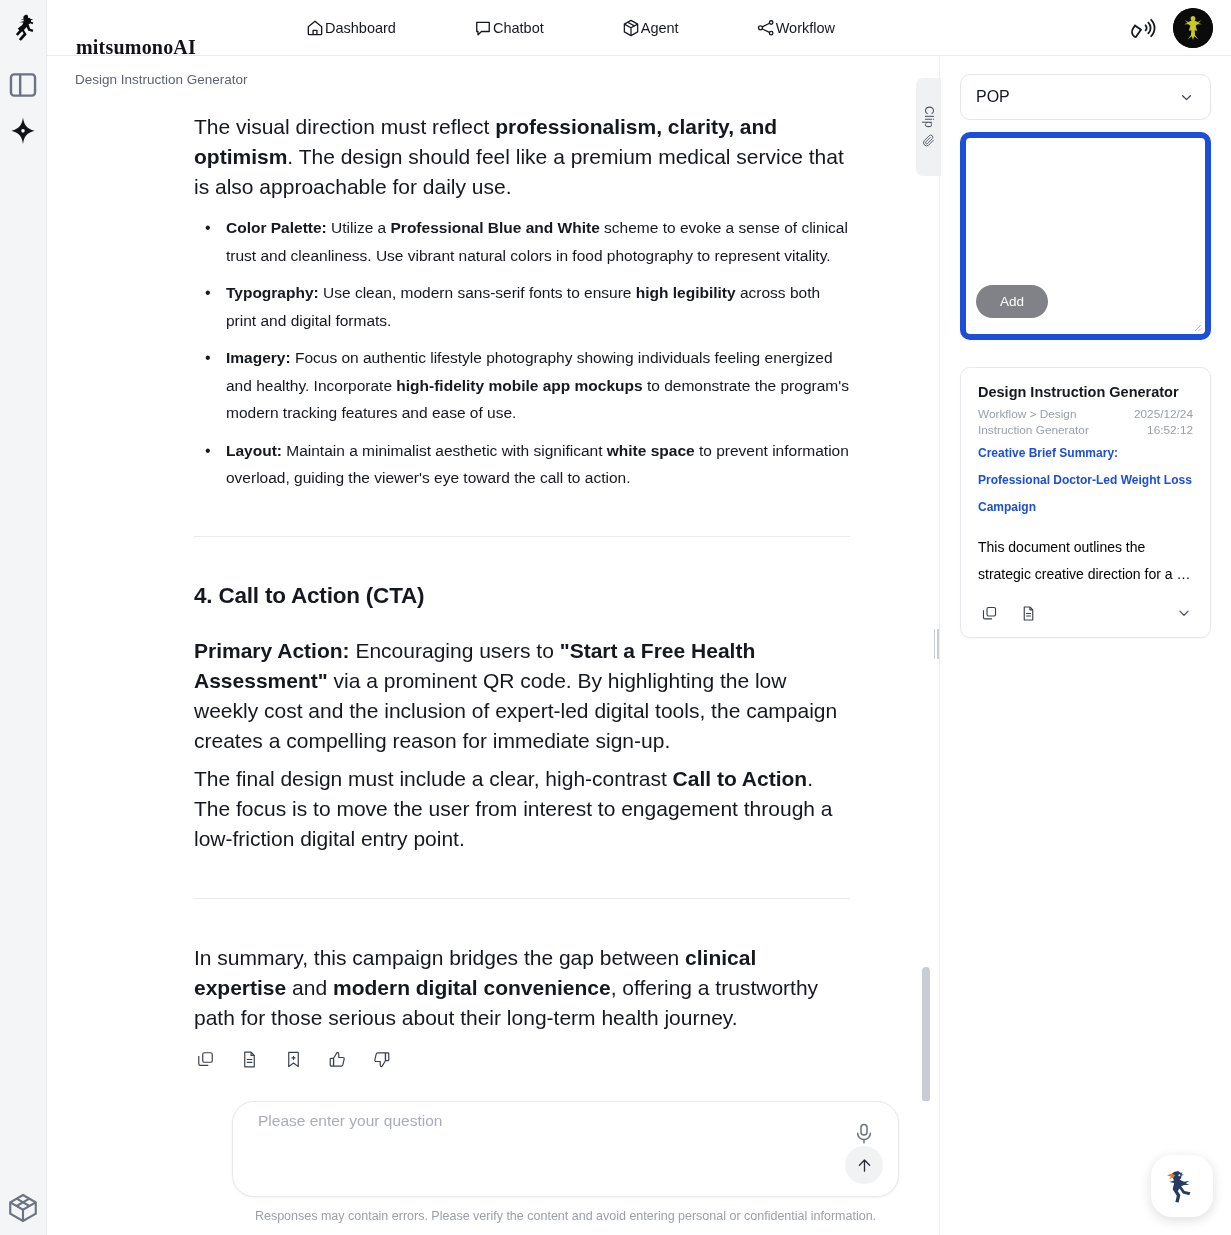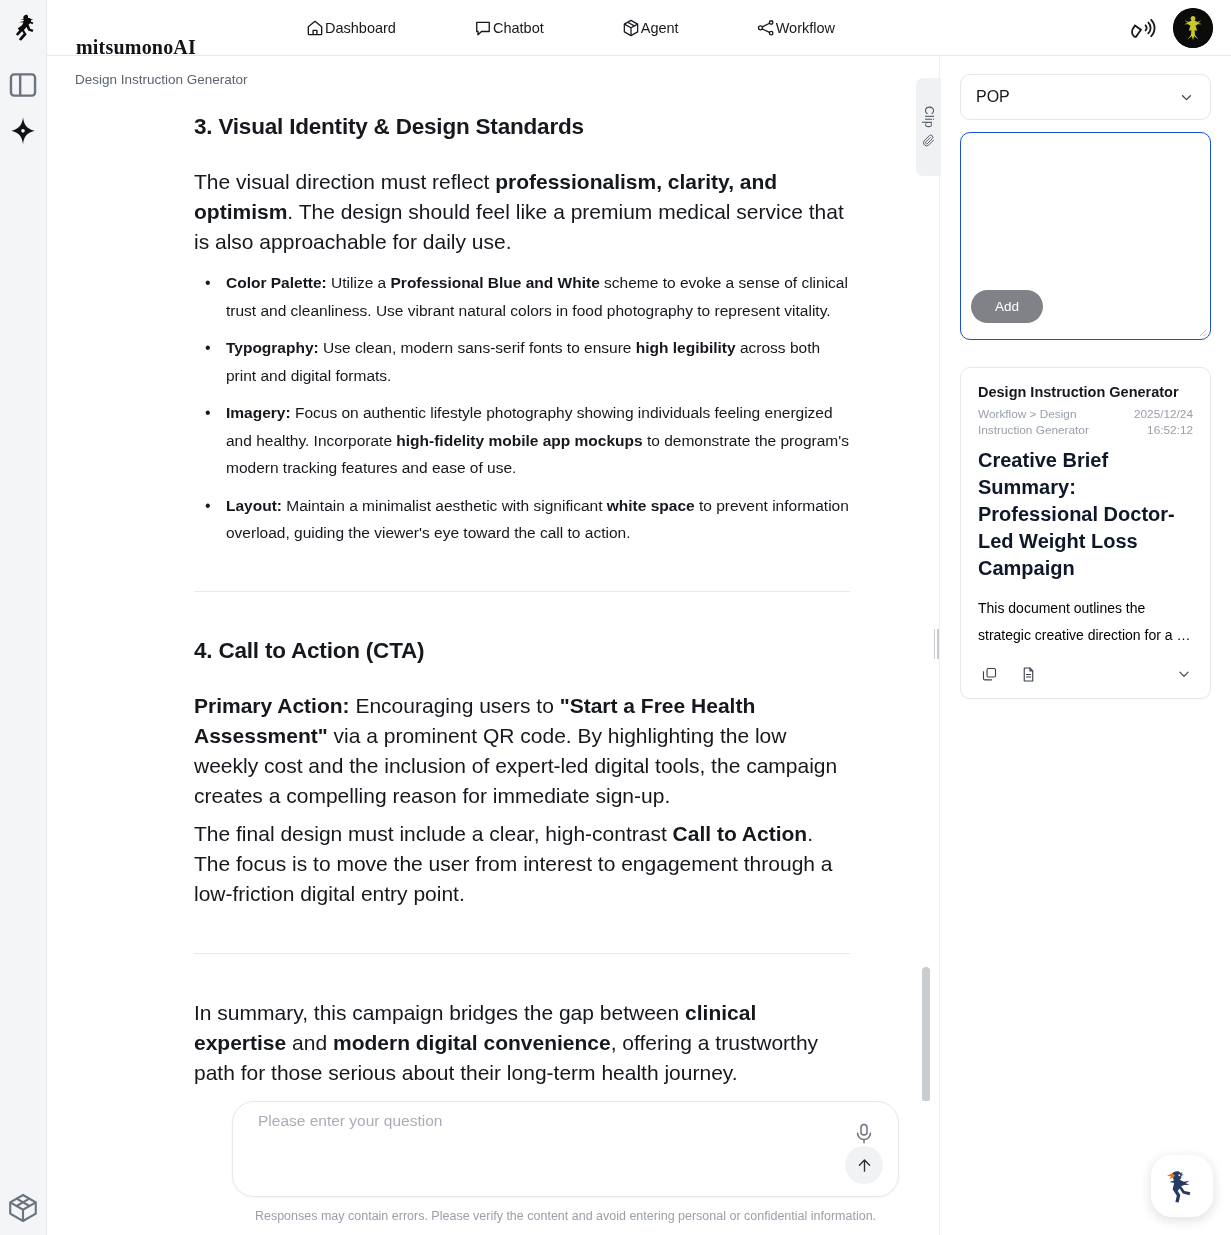--- a/index.html
+++ b/index.html
@@ -192,21 +192,21 @@
   }
   #pop-select {
     height: 46px; border: 1px solid #e3e6ea; border-radius: 10px;
     background: #fff; display: flex; align-items: center;
     padding: 12px 15px; cursor: pointer; justify-content: space-between;
   }
   #pop-value { font-size: 16px; color: #15181d; }
   #pop-select svg { width: 17px; height: 17px; }
   #clip-box {
     margin-top: 12px; height: 208px;
-    border: 1px solid #1d4ed8; border-radius: 10px;
+    border: 6px solid #1d4ed8; border-radius: 10px;
     background: #fff; position: relative;
   }
   #add-btn {
     position: absolute; left: 10px; bottom: 16px;
     background: #808287; color: #ffffff; border: 0;
     border-radius: 17px; padding: 9px 24px;
     font-family: "Liberation Sans", sans-serif;
     font-size: 13.5px; cursor: pointer;
   }
   #resize-grip {
@@ -219,22 +219,22 @@
     background: #ffffff; padding: 16px 17px 13px 17px;
     box-shadow: 0 1px 2px rgba(16,20,30,.03);
   }
   #card-title { font-size: 14.5px; font-weight: 700; color: #15181d; }
   #card-meta {
     display: flex; justify-content: space-between; margin-top: 6px; gap: 8px;
   }
   #card-path { font-size: 11.8px; color: #9aa0a9; line-height: 16px; max-width: 130px; }
   #card-when { font-size: 11.8px; color: #9aa0a9; line-height: 16px; text-align: right; white-space: nowrap;}
   #card-head {
-    margin-top: 9px; font-size: 20px; font-weight: 700;
-    color: #0f172a; line-height: 27px;
+    margin-top: 2px; font-size: 12px; font-weight: 700;
+    color: #1d4ed8; line-height: 27px;
   }
   #card-snippet {
     margin-top: 13px; font-size: 14px; color: #000000; line-height: 27px;
   }
   #card-actions {
     margin-top: 14px; display: flex; align-items: center; gap: 17px;
     position: relative;
   }
   #card-actions .act-ico svg { width: 17px; height: 17px; }
   #card-expand {
@@ -344,21 +344,20 @@
   </div>
 
   <div id="body-split">
 
     <div id="main-col">
       <div id="breadcrumb">Design Instruction Generator</div>
 
       <div id="doc-scroll">
         <div id="doc">
 
-          <h2>3. Visual Identity &amp; Design Standards</h2>
           <p id="s0-intro"><span>The visual direction must reflect </span><b>professionalism, clarity, and optimism</b><span>. The design should feel like a premium medical service that is also approachable for daily use.</span></p>
           <ul id="s0-bullets">
               <li><b>Color Palette:</b><span> Utilize a </span><b>Professional Blue and White</b><span> scheme to evoke a sense of clinical trust and cleanliness. Use vibrant natural colors in food photography to represent vitality.</span></li>
               <li><b>Typography:</b><span> Use clean, modern sans-serif fonts to ensure </span><b>high legibility</b><span> across both print and digital formats.</span></li>
               <li><b>Imagery:</b><span> Focus on authentic lifestyle photography showing individuals feeling energized and healthy. Incorporate </span><b>high-fidelity mobile app mockups</b><span> to demonstrate the program's modern tracking features and ease of use.</span></li>
               <li><b>Layout:</b><span> Maintain a minimalist aesthetic with significant </span><b>white space</b><span> to prevent information overload, guiding the viewer's eye toward the call to action.</span></li>
             </ul>
 
           <hr class="doc-rule">
 

